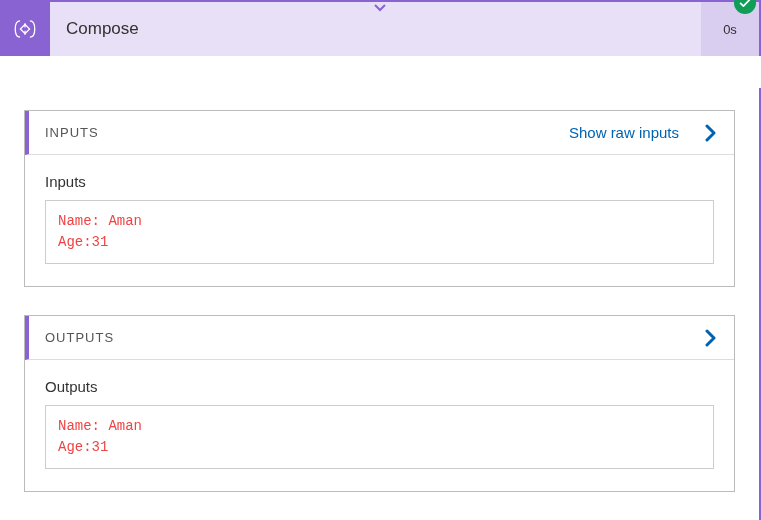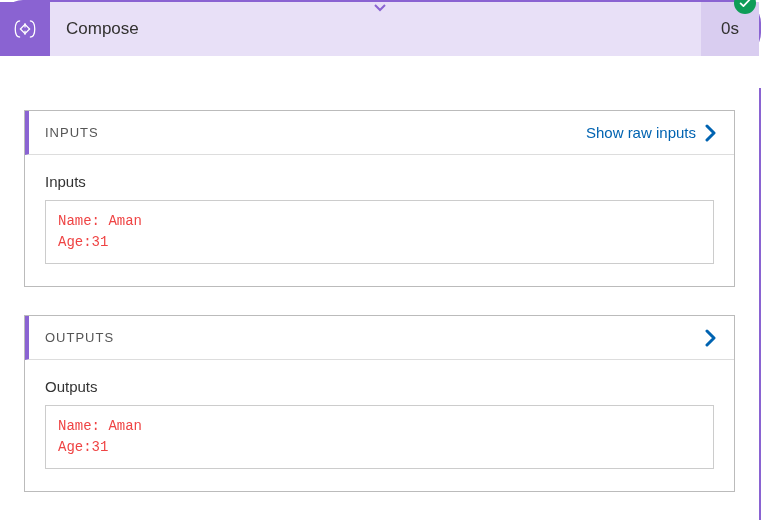--- a/index.html
+++ b/index.html
@@ -11,21 +11,20 @@
       position: relative;
       overflow: hidden;
     }
     .step-header {
       display: flex;
       align-items: stretch;
       height: 56px;
       border-top: 2px solid #8a63d2;
       border-right: 2px solid #8a63d2;
       position: relative;
-      border-radius: 23px;
     }
     .step-icon-box {
       width: 50px;
       background: #8a63d2;
       display: flex;
       align-items: center;
       justify-content: center;
       color: #fff;
     }
     .step-title-box {
@@ -36,21 +35,21 @@
       padding-left: 16px;
       font-size: 17px;
       color: #323130;
     }
     .step-duration-box {
       width: 58px;
       background: #d9cdf0;
       display: flex;
       align-items: center;
       justify-content: center;
-      font-size: 17px;
+      font-size: 13px;
       color: #323130;
     }
     .badge-success {
       position: absolute;
       right: 3px;
       top: -10px;
       width: 22px;
       height: 22px;
       border-radius: 50%;
       background: #0f9d58;
@@ -82,21 +81,21 @@
       padding: 0 16px;
     }
     .panel-headrow-title {
       font-size: 13px;
       letter-spacing: 1px;
       color: #555;
     }
     .show-raw {
       display: flex;
       align-items: center;
-      gap: 8px;
+      gap: 25px;
       color: #0063b1;
       font-size: 15px;
       cursor: pointer;
     }
     .show-raw-chevron {
       display: flex;
       align-items: center;
     }
 
     .panel-content {

